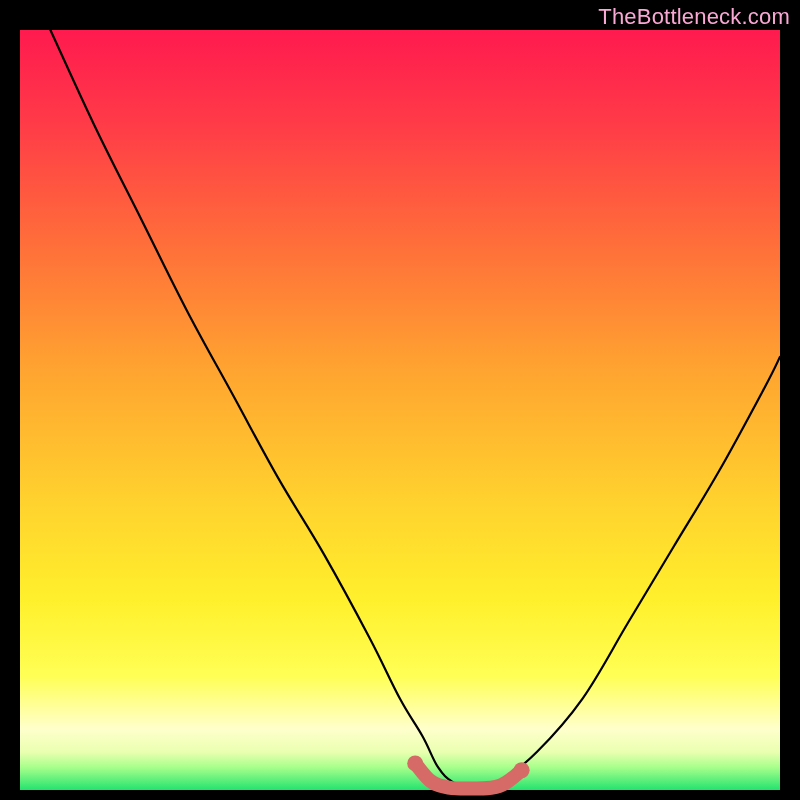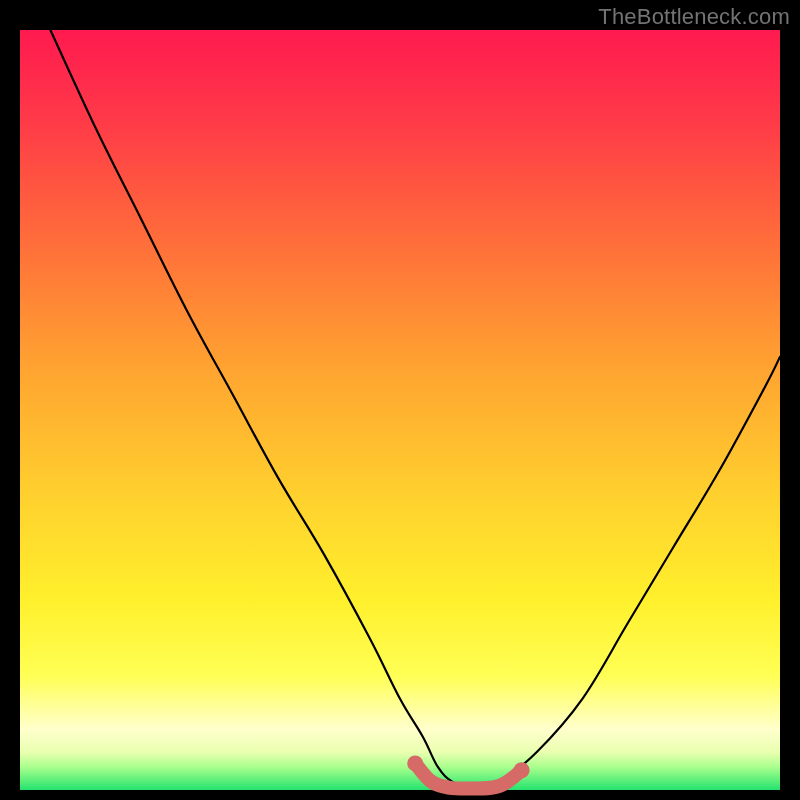--- a/index.html
+++ b/index.html
@@ -14,21 +14,21 @@
   .stage {
     position: relative;
     width: 800px;
     height: 800px;
     background: #000;
   }
   .watermark {
     position: absolute;
     top: 4px;
     right: 10px;
-    color: #737373;
+    color: #f9a8d4;
     font-size: 22px;
     font-weight: 500;
     letter-spacing: 0.2px;
     user-select: none;
   }
   .plot-area {
     position: absolute;
     left: 20px;
     top: 30px;
     width: 760px;

